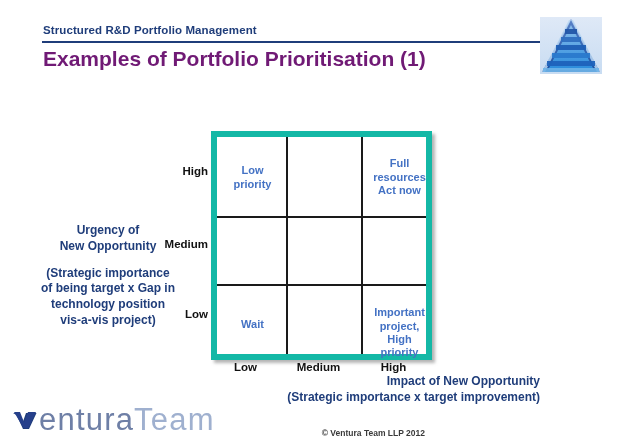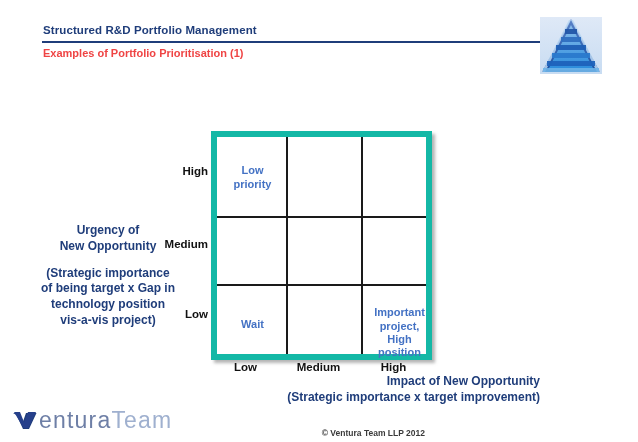--- a/index.html
+++ b/index.html
@@ -35,23 +35,23 @@
     left: 42px;
     top: 41px;
     width: 499px;
     height: 2px;
     background: #1F3D7A;
   }
   #slide-title {
     position: absolute;
     left: 43px;
     top: 47px;
-    font-size: 11px;
-    font-weight: bold;
-    color: #ef4444;
+    font-size: 21px;
+    font-weight: bold;
+    color: #701a75;
     white-space: nowrap;
   }
 
   
   #pyramid-logo {
     position: absolute;
     left: 540px;
     top: 17px;
     width: 62px;
     height: 57px;
@@ -175,21 +175,21 @@
   #ventura-logo {
     position: absolute;
     left: 12px;
     top: 405px;
     height: 30px;
     display: flex;
     align-items: center;
   }
   #ventura-logo .vmark { display:block; }
   #ventura-wordmark {
-    font-size: 23px;
+    font-size: 31px;
     letter-spacing: 1.2px;
     font-weight: normal;
     margin-left: 1px;
   }
   #ventura-wordmark .part1 { color: #6E7FA6; }
   #ventura-wordmark .part2 { color: #9FB0CF; }
 
   #copyright {
     position: absolute;
     left: 205px;
@@ -248,20 +248,27 @@
     <div class="grid-v" id="v2"></div>
     <div class="grid-h" id="h1"></div>
     <div class="grid-h" id="h2"></div>
 
     <div class="cell" id="cell-high-low">
       <span>Low priority</span>
     </div>
     <div class="cell" id="cell-high-med">
       <span></span>
     </div>
+    <div class="cell" id="cell-high-high">
+      <span>
+        <span>Full</span><br>
+        <span>resources</span><br>
+        <span>Act now</span>
+      </span>
+    </div>
 
     <div class="cell" id="cell-med-low">
       <span></span>
     </div>
     <div class="cell" id="cell-med-med">
       <span></span>
     </div>
     <div class="cell" id="cell-med-high">
       <span></span>
     </div>
@@ -270,21 +277,21 @@
       <span>Wait</span>
     </div>
     <div class="cell" id="cell-low-med">
       <span></span>
     </div>
     <div class="cell" id="cell-low-high">
       <span>
         <span>Important</span><br>
         <span>project,</span><br>
         <span>High</span><br>
-        <span>position</span>
+        <span>priority</span>
       </span>
     </div>
   </div>
 
   <div class="y-tick" id="y-high">High</div>
   <div class="y-tick" id="y-medium">Medium</div>
   <div class="y-tick" id="y-low">Low</div>
 
   <div class="x-tick" id="x-low">Low</div>
   <div class="x-tick" id="x-medium">Medium</div>

